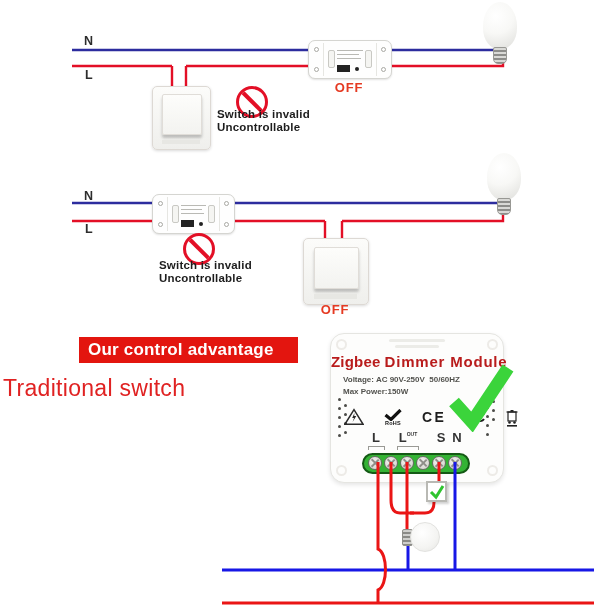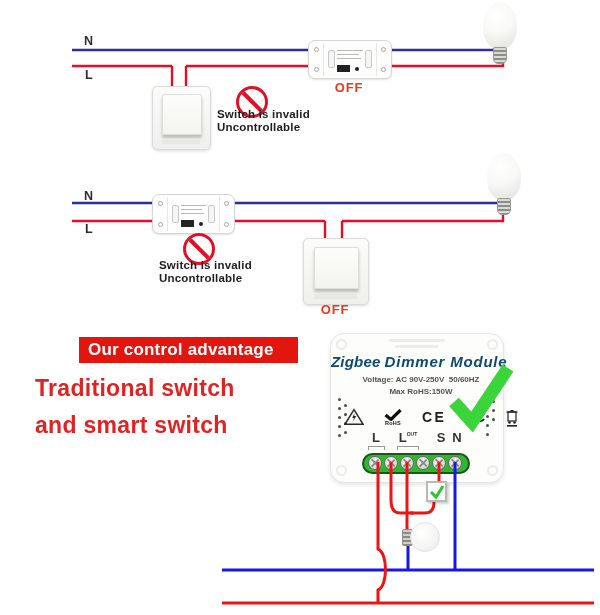--- a/index.html
+++ b/index.html
@@ -46,32 +46,32 @@
         border-radius:50% 50% 46% 46% / 52% 52% 44% 44%;
         background:radial-gradient(circle at 38% 30%,#ffffff 0%,#f8f8f6 45%,#e6e6e3 82%,#d9d9d6 100%);}
   .bulb .base{position:absolute;left:10px;top:45px;width:14px;height:17px;border-radius:2px 2px 5px 5px;
         background:repeating-linear-gradient(180deg,#d9d9d6 0 2px,#8d8d8a 2px 4px);
         border:1px solid #989894;box-sizing:border-box;}
 
   .banner{position:absolute;z-index:2;left:79px;top:337px;width:219px;height:26px;
         background:var(--accent-red,#e3150f);color:#ffffff;font-size:17px;font-weight:600;
         line-height:26px;padding-left:9px;box-sizing:border-box;letter-spacing:.2px;}
   .adv{position:absolute;z-index:2;left:3px;top:370px;width:330px;}
-  .adv div{height:37px;line-height:37px;font-size:23px;font-weight:700;color:var(--text-red,#e02222);letter-spacing:.3px;margin-left:32px;}
+  .adv div{height:37px;line-height:37px;font-size:23px;font-weight:400;color:var(--text-red,#e02222);letter-spacing:.3px;}
 
   .dimmer{position:absolute;z-index:2;left:330px;top:333px;width:172px;height:148px;
         background:#fdfdfc;border:1px solid #e5e5e1;border-radius:14px;box-shadow:0 2px 4px rgba(0,0,0,.10);}
   .dimmer .vent{position:absolute;background:#ecece8;border-radius:2px;height:3px;}
   .dimmer .notch{position:absolute;width:11px;height:11px;border-radius:50%;border:2px solid #edebe7;box-sizing:border-box;}
   .dcol{position:absolute;display:flex;flex-direction:column;gap:6px;}
   .dcol i{width:3px;height:3px;border-radius:50%;background:#4c4c48;display:block;}
-  .dm-title{position:absolute;left:0;top:19px;width:100%;text-align:right;color:#0c4a6e;white-space:nowrap;font-style:italic;}
+  .dm-title{position:absolute;left:0;top:19px;width:100%;text-align:right;color:#b91c1c;white-space:nowrap;}
   .dm-brand{font-size:15px;font-weight:800;letter-spacing:.2px;}
   .dm-name{font-size:15px;font-weight:600;margin-left:4px;letter-spacing:.8px;}
-  .dm-line{position:absolute;left:4px;width:100%;text-align:center;font-size:8px;font-weight:700;color:#52524e;white-space:pre;}
+  .dm-line{position:absolute;left:12px;width:100%;font-size:8px;font-weight:700;color:#52524e;white-space:pre;}
   .certs{position:absolute;left:13px;top:71px;height:24px;display:flex;align-items:center;gap:20px;}
   .certs .ctext{font-size:14px;font-weight:700;color:#1e1e1e;}
   .rohs{display:flex;flex-direction:column;align-items:center;}
   .rohs .rtxt{font-size:5.5px;font-weight:800;color:#111;margin-top:-1px;letter-spacing:.2px;}
   .tlab{position:absolute;top:96px;transform:translateX(-50%);font-size:13px;font-weight:700;color:#333;}
   .tlab sup{font-size:5px;font-weight:700;position:relative;top:-1px;}
   .tbrk{position:absolute;top:112px;height:4px;border:1px solid #9a9a95;border-bottom:none;box-sizing:border-box;}
   .strip{position:absolute;left:31px;top:119px;width:108px;height:21px;background:#34b334;
          border:2px solid #145a14;border-radius:11px;box-sizing:border-box;}
   .screw{position:absolute;top:1px;width:14px;height:14px;border-radius:50%;box-sizing:border-box;
@@ -168,21 +168,20 @@
   <span class="off" style="left:309px;top:302px;">OFF</span>
 
   <div class="bulb" style="left:487px;top:153px;">
     <div class="glass"></div>
     <div class="base"></div>
   </div>
 
   <div class="banner">Our control advantage</div>
   <div class="adv">
     <div>Traditional switch</div>
-    <div>and smart switch</div>
   </div>
 
   <div class="dimmer">
     <div class="notch" style="left:5px;top:5px;"></div>
     <div class="notch" style="right:5px;top:5px;"></div>
     <div class="notch" style="left:5px;bottom:6px;"></div>
     <div class="notch" style="right:5px;bottom:6px;"></div>
     <div class="vent" style="left:58px;top:5px;width:56px;"></div>
     <div class="vent" style="left:64px;top:11px;width:44px;"></div>
     <div class="dcol" style="left:7px;top:64px;">
@@ -209,21 +208,21 @@
         <i></i>
         <i></i>
         <i></i>
         <i></i>
       </div>
 
     <div class="dm-title">
       <span class="dm-brand">Zigbee</span><span class="dm-name">Dimmer Module</span>
     </div>
     <div class="dm-line" style="top:41px;">Voltage: AC 90V-250V  50/60HZ</div>
-    <div class="dm-line" style="top:53px;">Max RoHS:150W</div>
+    <div class="dm-line" style="top:53px;">Max Power:150W</div>
 
     <div class="certs">
       <svg width="20" height="18" viewBox="0 0 22 19">
         <path d="M11 1.5 L21 17.5 H1 Z" fill="none" stroke="#2a2a2a" stroke-width="1.6"></path>
         <path d="M11.5 5 L9 10.5 H11 L9.5 15 L13.5 8.5 H11.2 Z" fill="#2a2a2a"></path>
       </svg>
       <span class="rohs">
         <svg width="18" height="12" viewBox="0 0 18 12">
           <path d="M1.5 6 L7 10.5 L16.5 1" stroke="#111" stroke-width="3.2" fill="none"></path>
         </svg>

